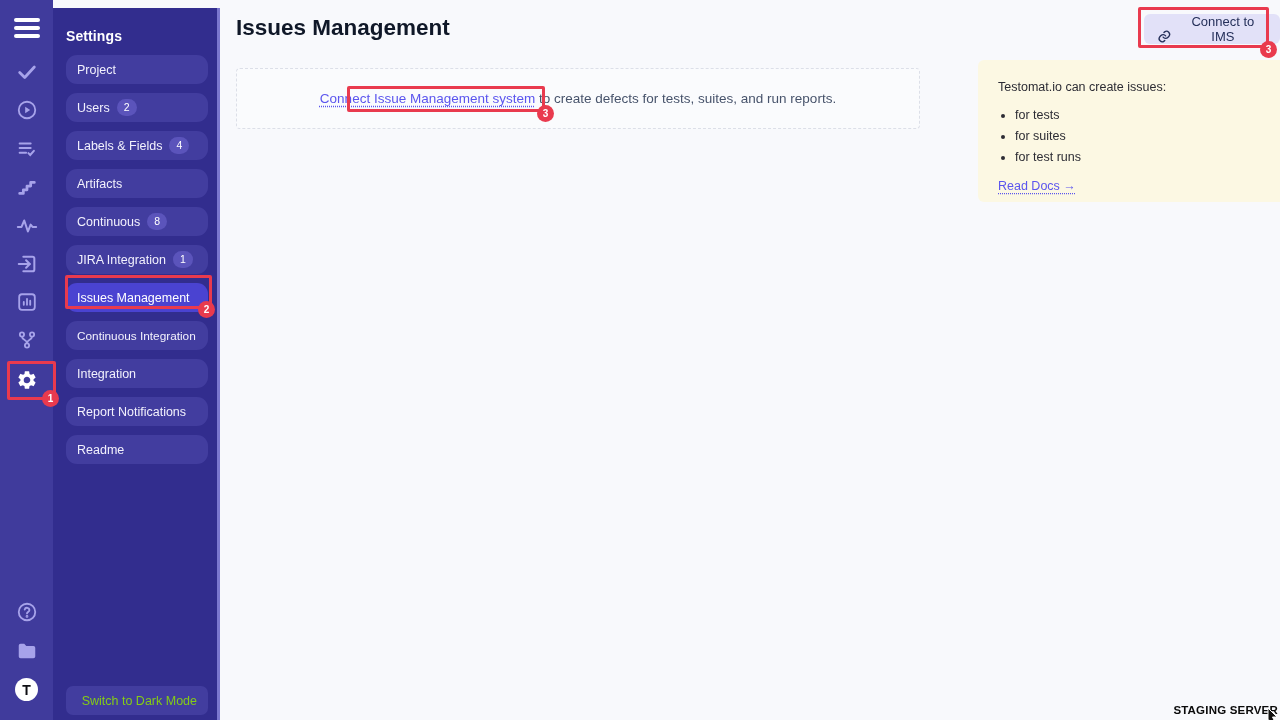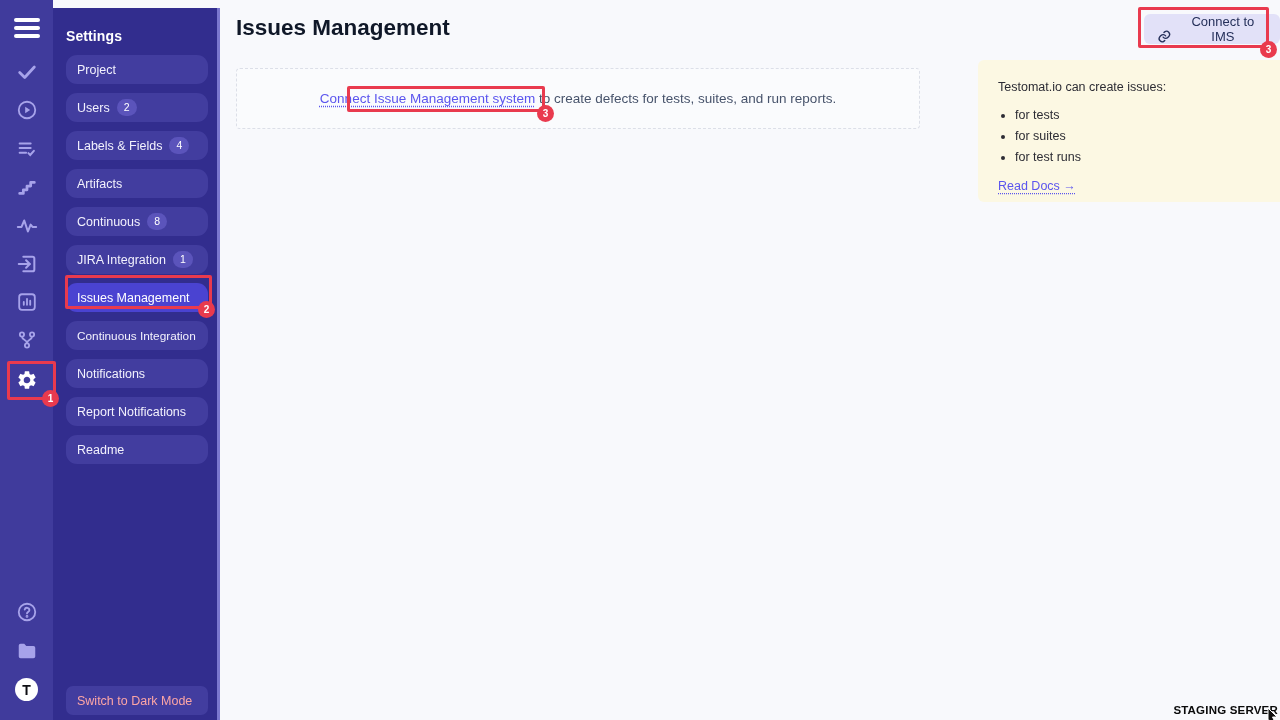--- a/index.html
+++ b/index.html
@@ -15,21 +15,21 @@
   .hamburger span { display:block; height:3.6px; border-radius:2px; background:#ffffff; }
   .logo-circle { position:absolute; left:15px; top:678px; width:23px; height:23px; border-radius:50%; background:#ffffff; color:#0d0d12; font-weight:700; font-size:14px; display:flex; align-items:center; justify-content:center; cursor:pointer; }
 
   
   .sidebar { position:absolute; left:53px; top:8px; width:167px; height:720px; background:#322d8e; z-index:1; padding:20px 12px 16px 13px; }
   .scroll-strip { position:absolute; right:0; top:0; width:3px; height:720px; background:#7b77cf; }
   .sidebar-title { color:#ffffff; font-size:14px; font-weight:700; margin-bottom:11px; letter-spacing:.1px; }
   .side-item { width:142px; height:29px; margin-bottom:9px; background:#423d9f; border-radius:11px; display:flex; align-items:center; padding:0 11px; color:#f2f1fd; font-size:12.5px; cursor:pointer; white-space:nowrap; }
   .side-item.active { background:#4a43d1; color:#ffffff; }
   .pill { background:#5b54bb; color:#ffffff; font-size:10.5px; line-height:1; padding:3px 7px; border-radius:10px; margin-left:7px; }
-  .dark-btn { position:absolute; left:13px; bottom:13px; width:142px; height:29px; background:#423d9f; border-radius:7px; display:flex; align-items:center; padding:0 11px; color:#fca5a5; font-size:12.5px; cursor:pointer; }
+  .dark-btn { position:absolute; left:13px; bottom:13px; width:142px; height:29px; background:#423d9f; border-radius:7px; display:flex; align-items:center; padding:0 11px; color:#84cc16; font-size:12.5px; cursor:pointer;justify-content:flex-end; }
 
   
   .main { position:absolute; left:220px; top:0; right:0; bottom:0; background:#f8f9fc; }
   .page-title { position:absolute; left:16px; top:15px; font-size:22.5px; font-weight:700; color:#101828; }
   .ims-btn { position:absolute; left:924px; top:14px; height:30px; background:#e2e1f8; border:none; border-radius:6px; color:#25305a; font-size:13px; font-family:inherit; display:flex; align-items:flex-end; gap:7px; padding:0 13px; cursor:pointer; }
   .ims-btn svg { width:15px; height:15px; }
   .dashed-box { position:absolute; left:16px; top:68px; width:684px; height:61px; border:1.5px dashed #dcdfe8; border-radius:4px; background:#fafbfd; display:flex; align-items:center; justify-content:center; font-size:13.5px; color:#47536b; }
   .dashed-box a { color:#5b55ee; text-decoration:underline dotted; text-underline-offset:3px; cursor:pointer; }
   .info-panel { position:absolute; left:758px; top:60px; width:332px; height:142px; background:#fcf8e3; border-radius:6px; padding:20px; }
   .info-title { font-size:12.5px; color:#2c2c34; }
@@ -157,21 +157,21 @@
         <span>JIRA Integration</span>
         <span class="pill">1</span>
       </div>
     <div class="side-item active">
         <span>Issues Management</span>
       </div>
     <div class="side-item" style="font-size:11.8px">
         <span>Continuous Integration</span>
       </div>
     <div class="side-item">
-        <span>Notifications</span>
+        <span>Integration</span>
       </div>
     <div class="side-item">
         <span>Report Notifications</span>
       </div>
     <div class="side-item">
         <span>Readme</span>
       </div>
 
     <div class="dark-btn">
         <span>Switch to Dark Mode</span>

